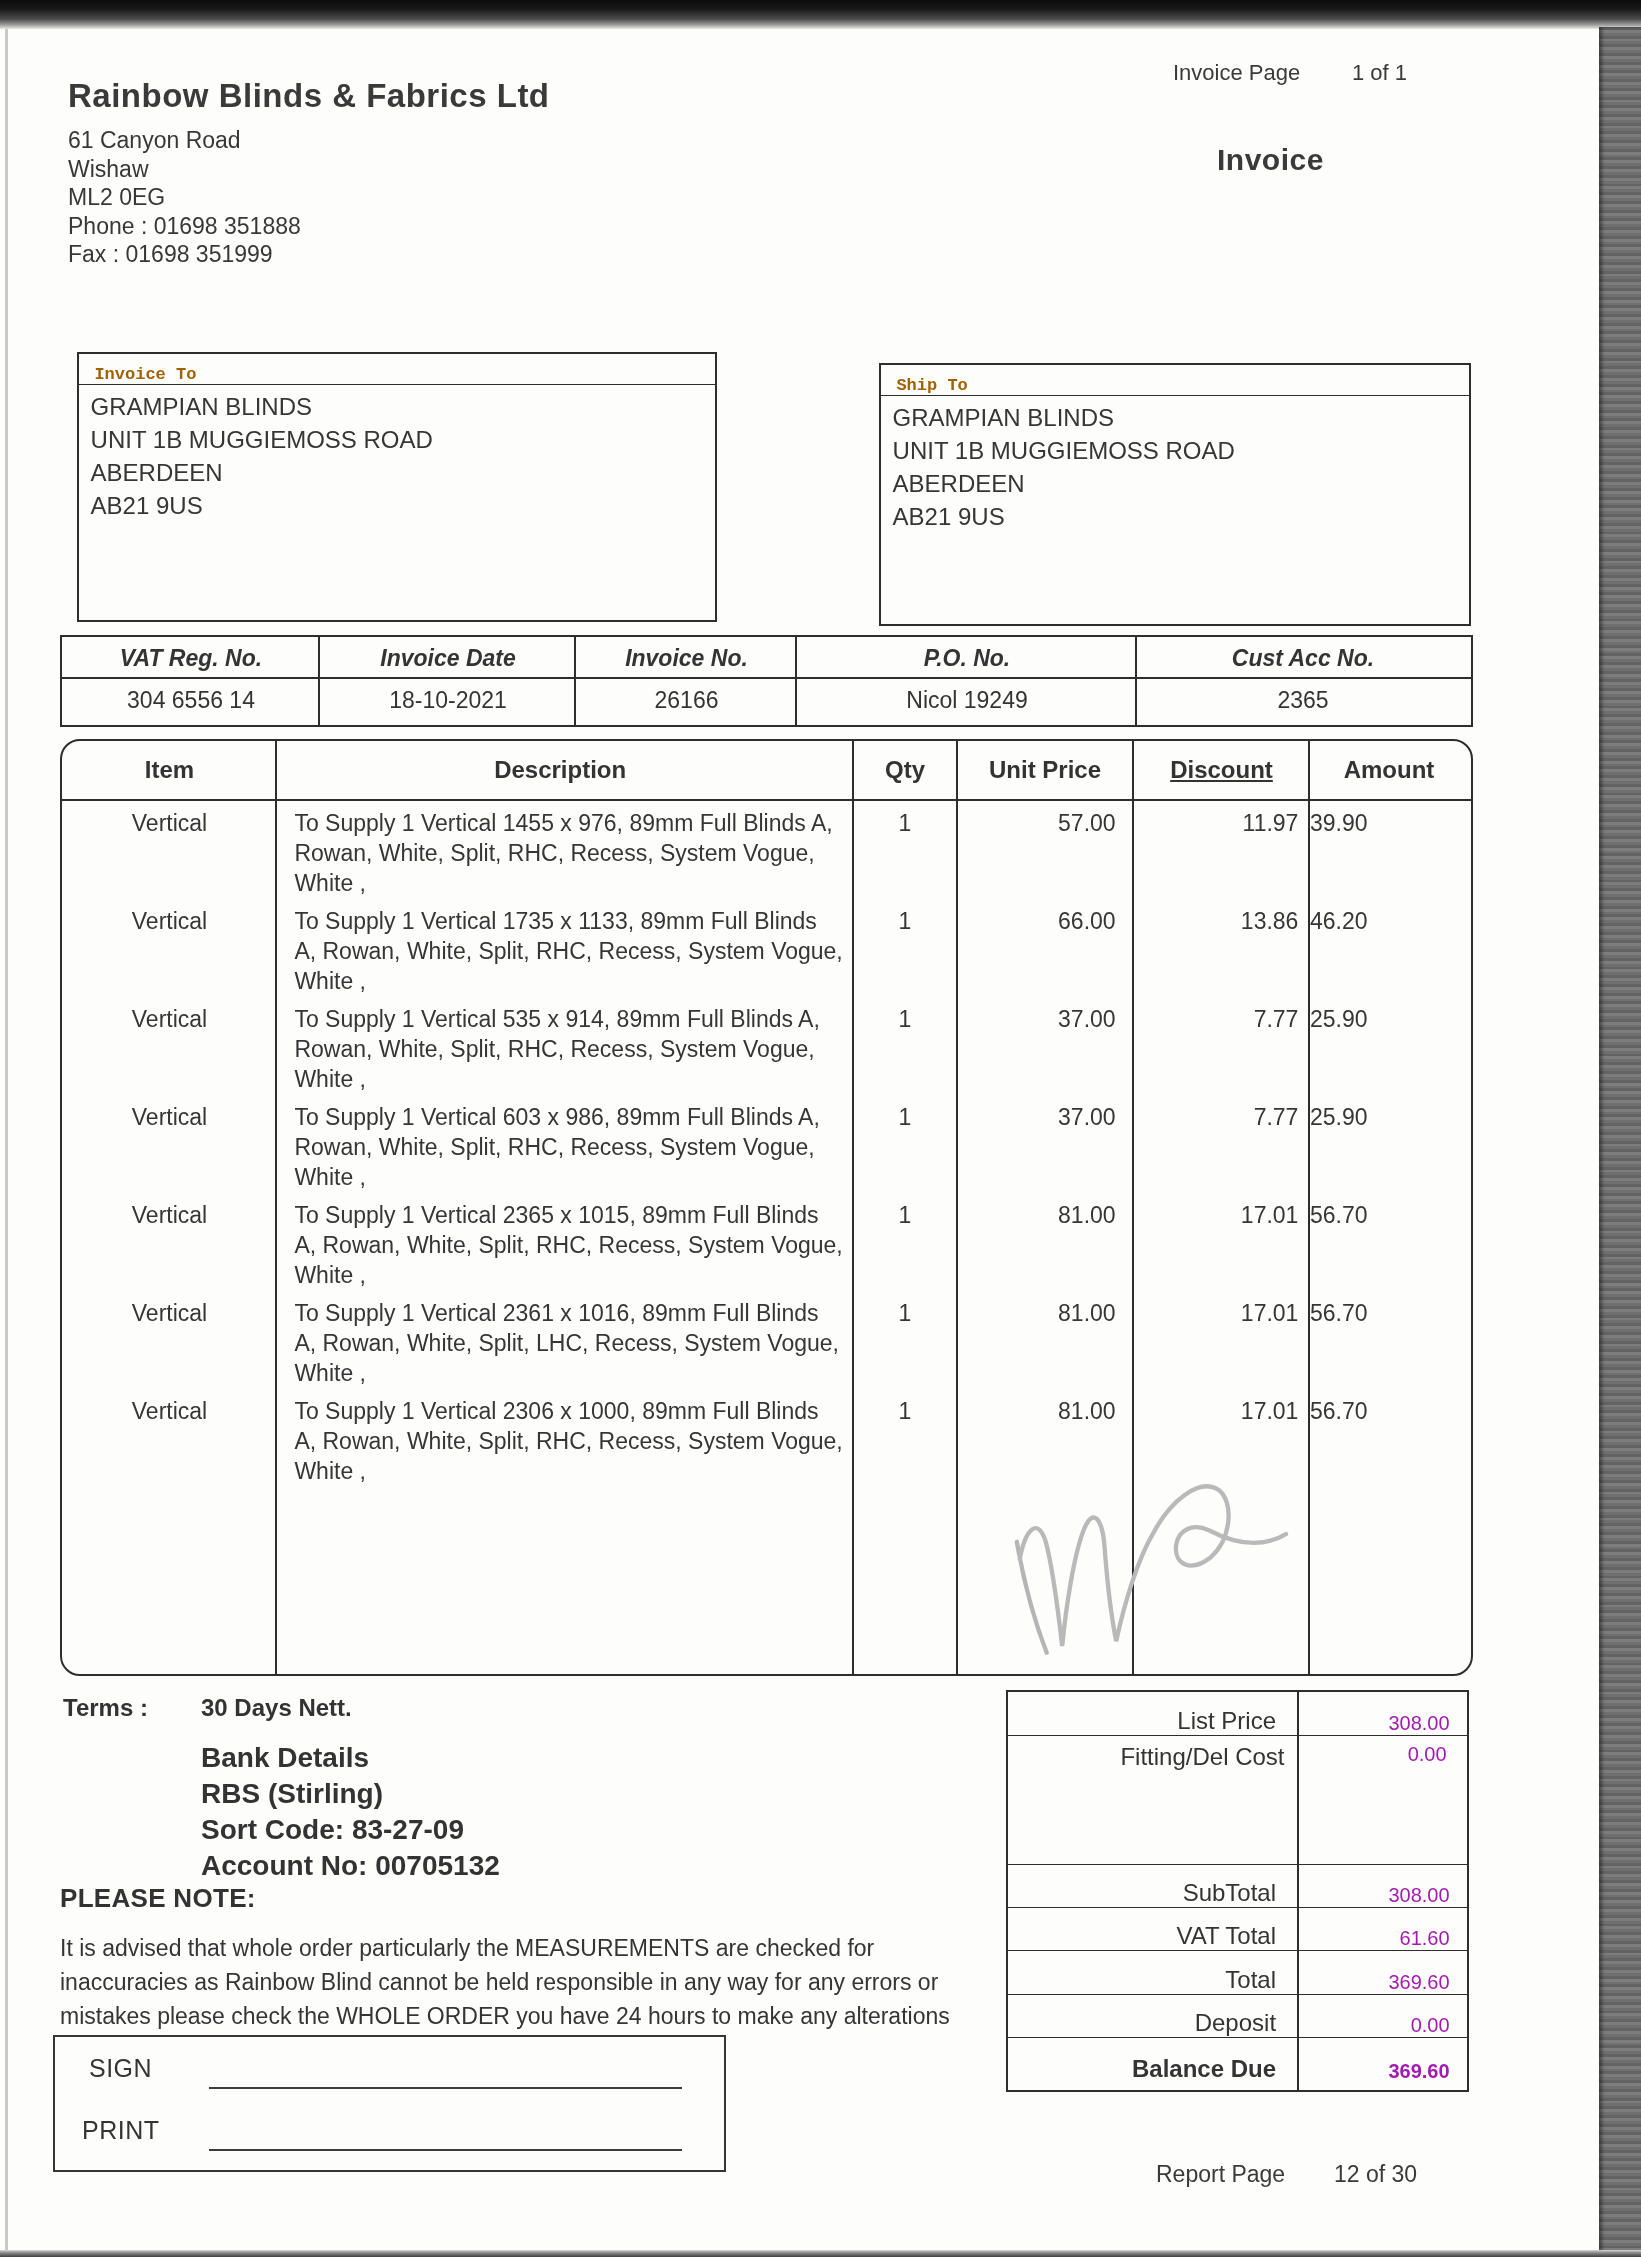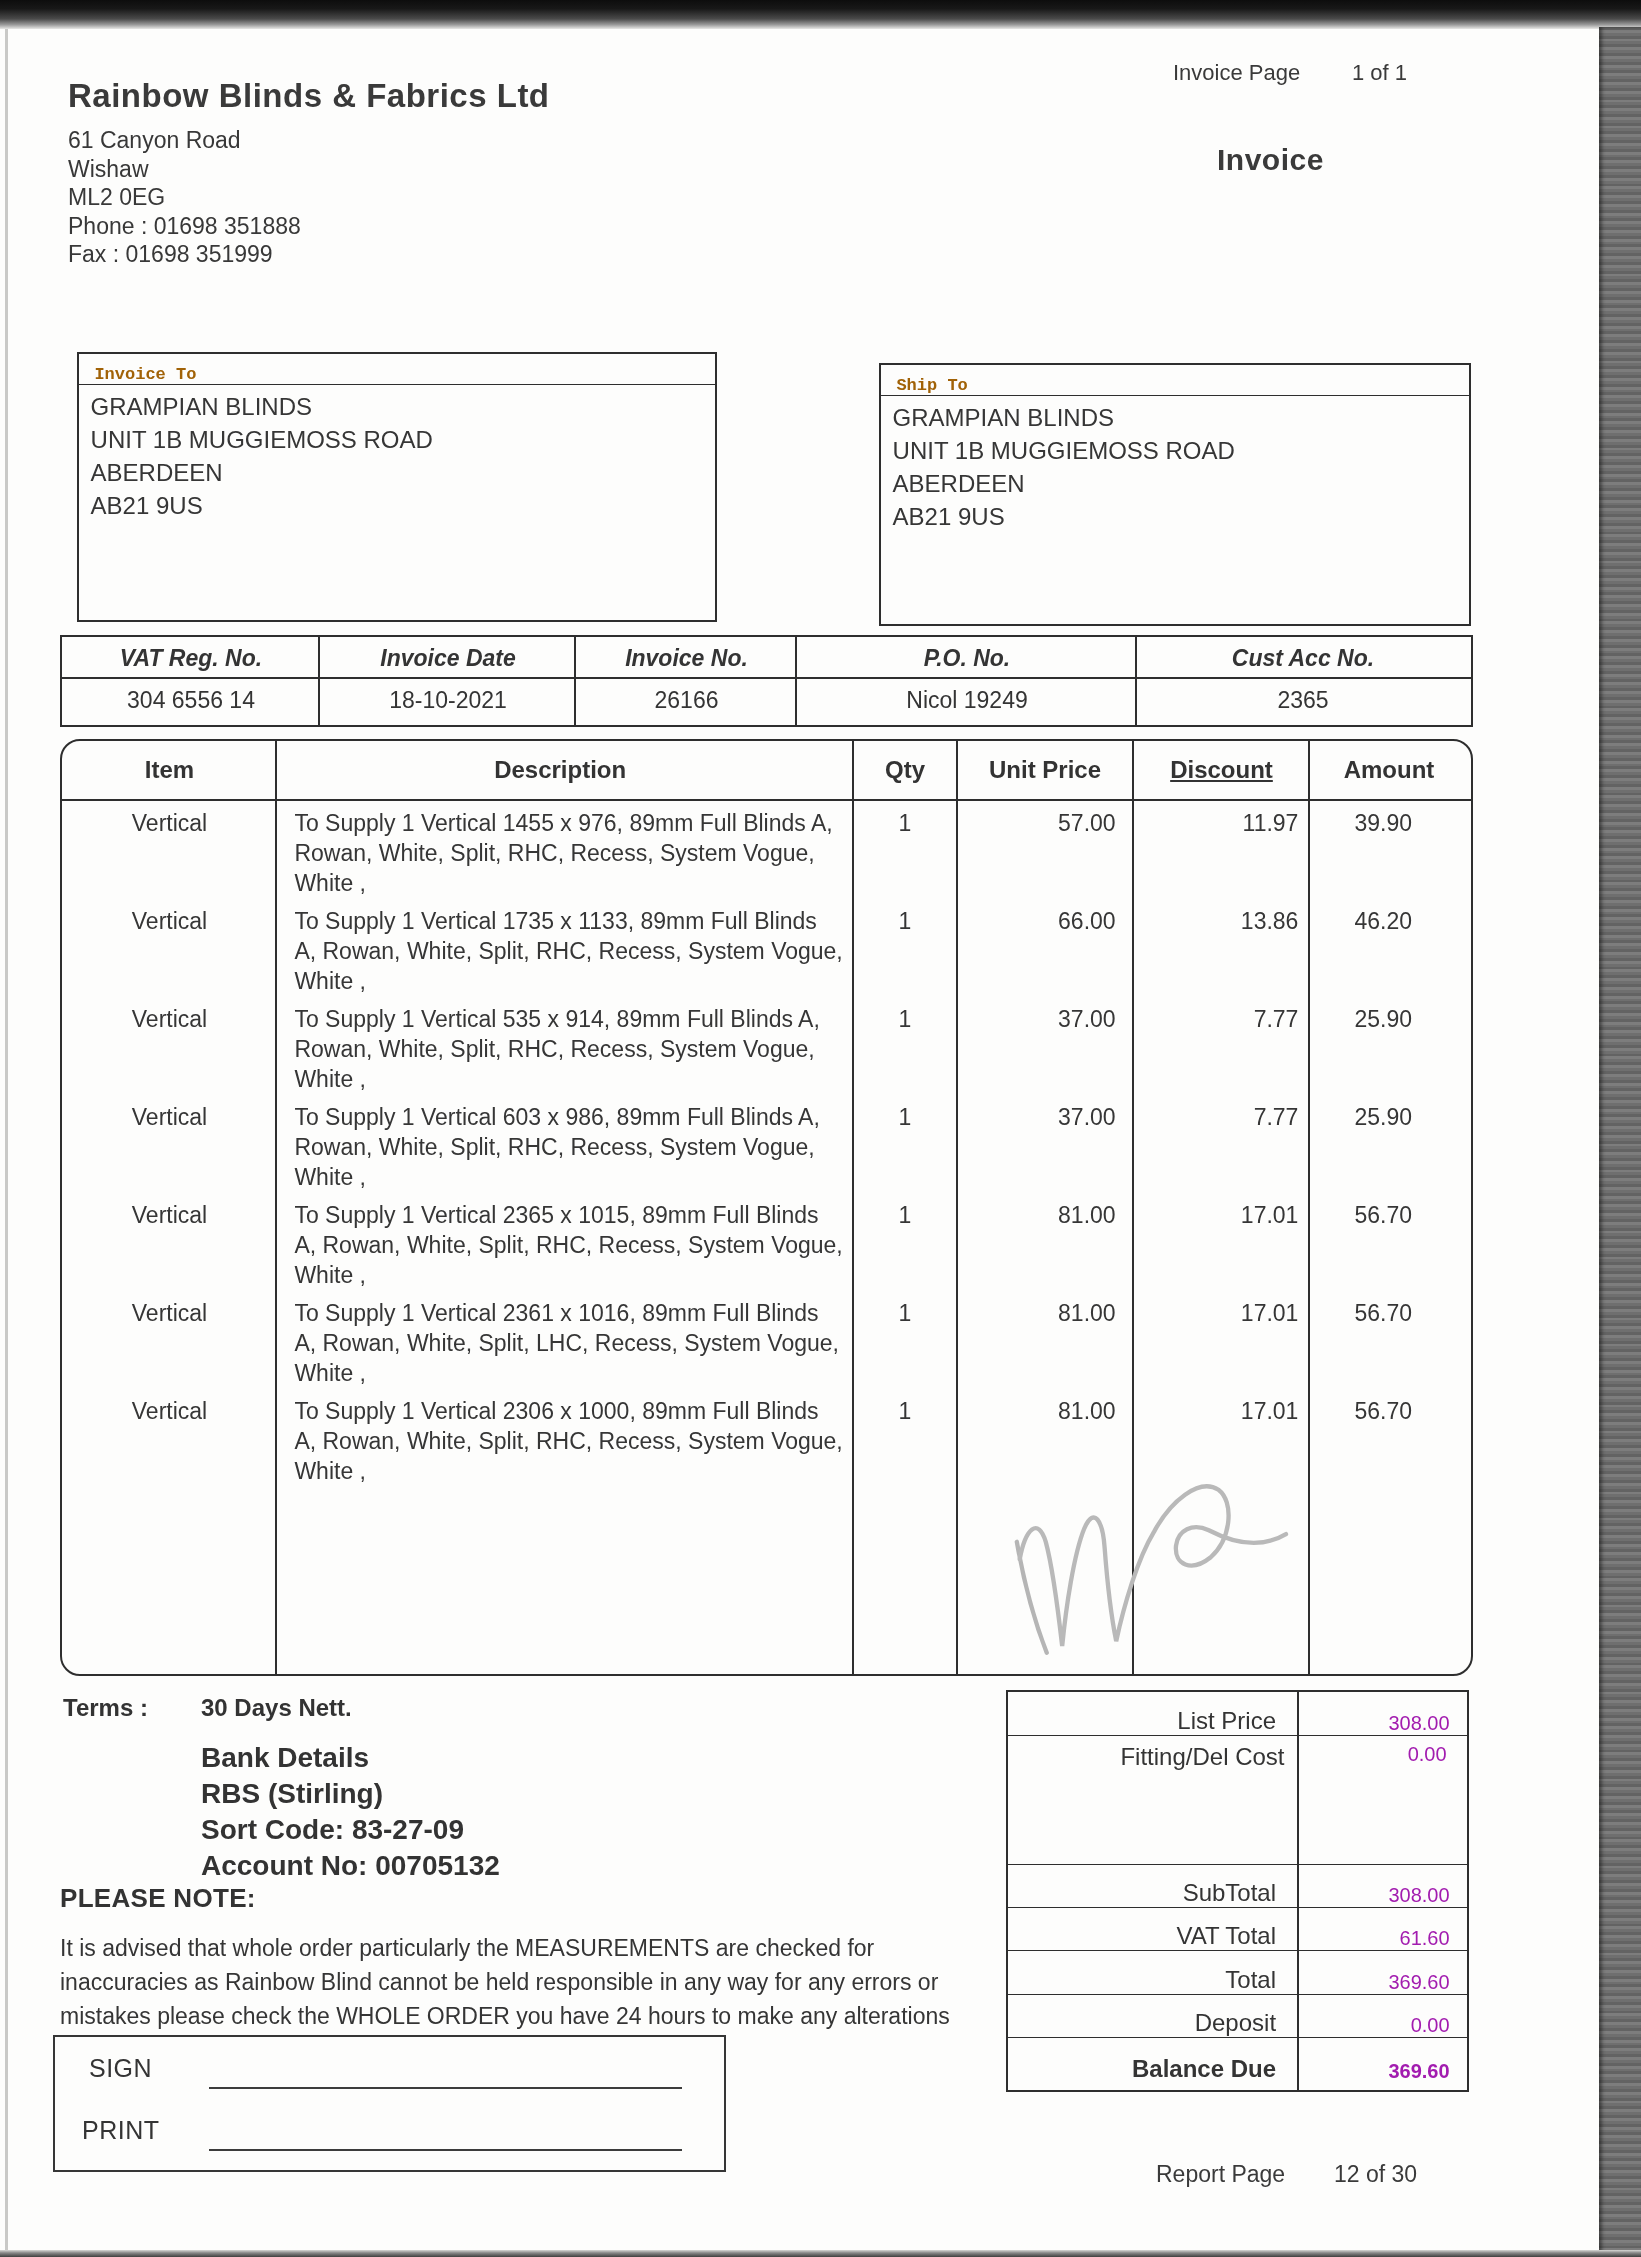--- a/index.html
+++ b/index.html
@@ -43,21 +43,21 @@
   .items-table { border:2.9px solid #2e2e2e; }
   .items-head { display:flex; height:60px; border-bottom:2.9px solid #2e2e2e; }
   .items-head > div { font-weight:bold; font-size:24px; color:#333; text-align:center; padding-top:14.5px; }
   .items-row { display:flex; height:98px; }
   .cell { font-size:23px; color:#363636; line-height:30px; }
   .c-item{width:215px;text-align:center;padding-top:6.8px}
   .c-desc{width:576px;padding:6.8px 9.7px 0 17.4px}
   .c-qty{width:104px;text-align:center;padding-top:6.8px}
   .c-up{width:176px;text-align:right;padding:6.8px 17.4px 0 0}
   .c-disc{width:177px;text-align:right;padding:6.8px 11.6px 0 0}
-  .c-amt{width:158px;text-align:center;padding:6.8px 11.6px 0 0}
+  .c-amt{width:158px;text-align:left;padding:6.8px 11.6px 0 0}
 
   .terms-label { font-size:24px; font-weight:bold; color:#333; }
   .bank-line { font-size:28px; font-weight:bold; color:#333; line-height:36px; }
   .note-title { font-size:26px; font-weight:bold; color:#333; letter-spacing:0.3px; }
   .note-line { font-size:23px; color:#353535; line-height:34px; }
 
   .totals-box { border:2.9px solid #2e2e2e; }
   .t-row { display:flex; border-bottom:1.9px solid #2e2e2e; }
   .t-row:last-child { border-bottom:none; }
   .t-label { width:290px; text-align:right; padding-right:13.5px; font-size:24px; color:#343434; }

